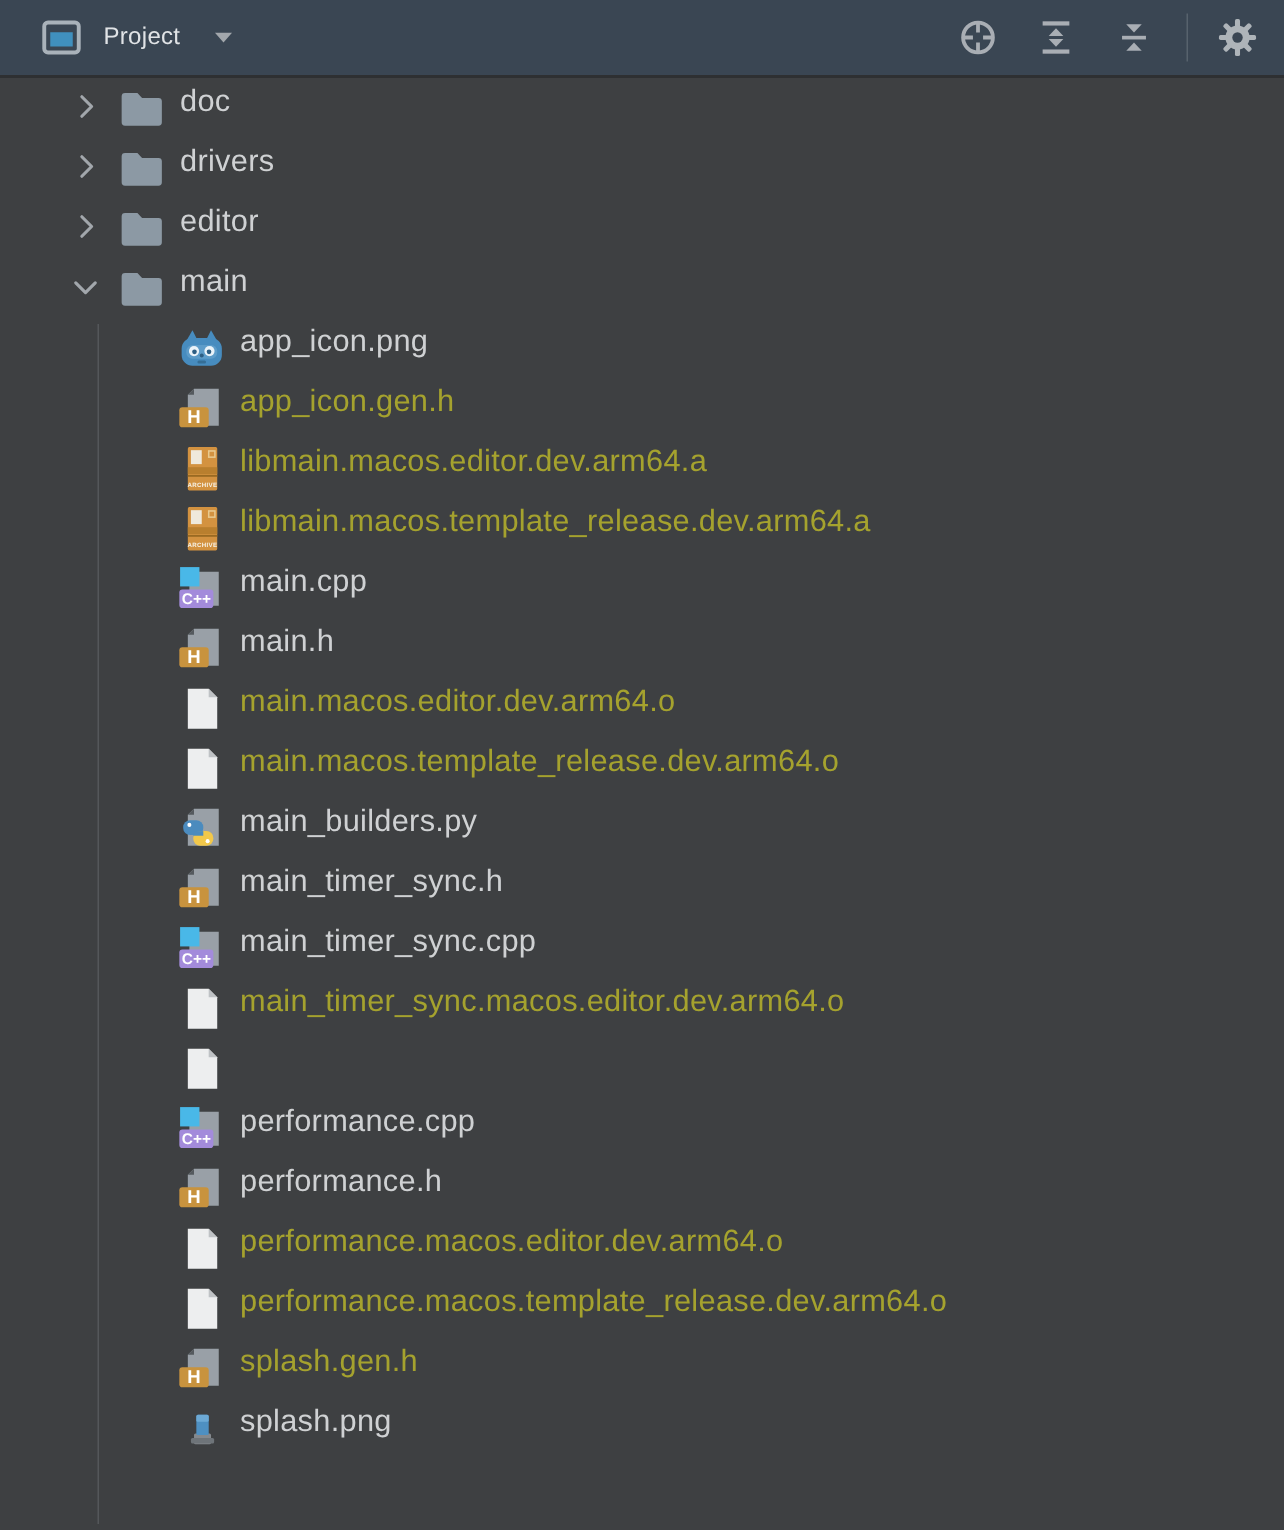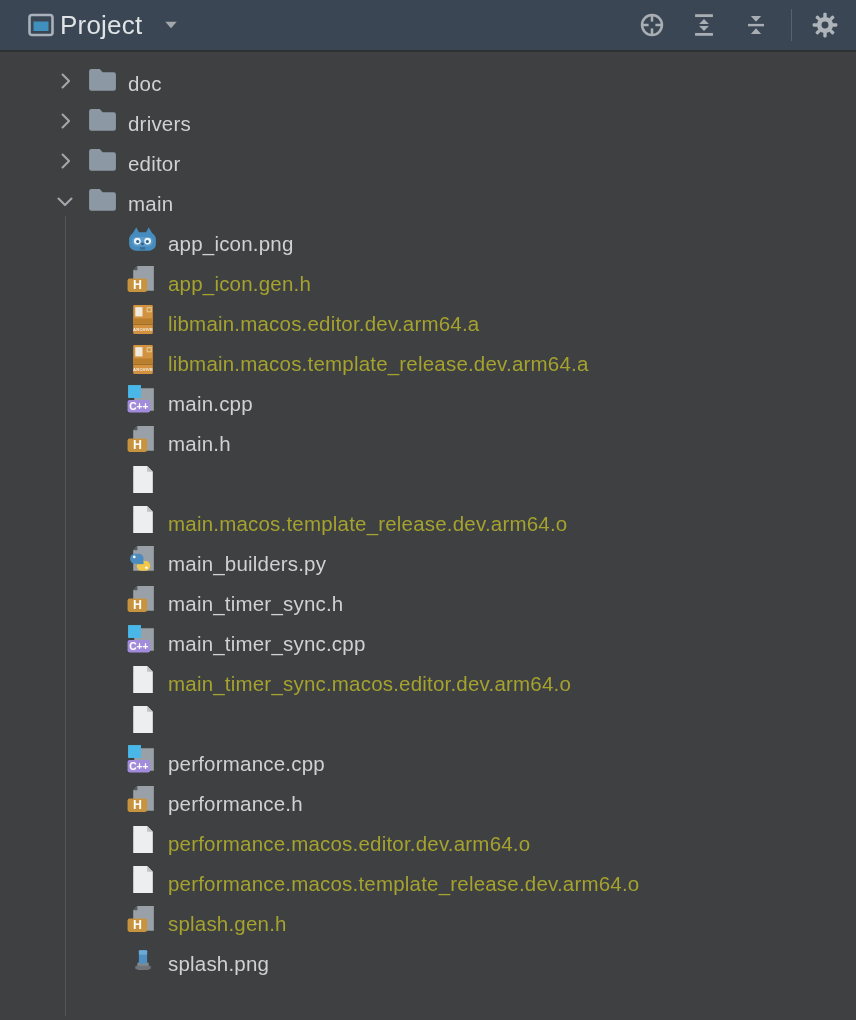--- a/index.html
+++ b/index.html
@@ -12,31 +12,31 @@
     --folder-fill:#8C99A4;
     --guide:#54575A;
   }
   *{box-sizing:border-box;margin:0;padding:0;}
   html,body{width:856px;height:1020px;overflow:hidden;}
   body{background:var(--tree-bg);font-family:"Liberation Sans",sans-serif;}
 
   
   .header{height:52px;background:var(--header-bg);display:flex;align-items:center;border-bottom:2px solid var(--border);}
   .tw-icon{width:32px;height:32px;margin-left:25px;flex:none;}
-  .tw-title{color:#E0E3E6;font-size:26px;font-weight:500;margin-left:3px;letter-spacing:.2px;}
+  .tw-title{color:#E0E3E6;font-size:16px;font-weight:500;margin-left:12px;letter-spacing:.2px;}
   .tw-caret{width:26px;height:26px;margin-left:16px;flex:none;}
   .toolbar{margin-left:auto;display:flex;align-items:center;padding-right:12px;}
   .tb-btn{width:38px;height:38px;display:flex;align-items:center;justify-content:center;margin-left:14px;border-radius:4px;cursor:default;}
   .tb-btn svg{width:30px;height:30px;}
   .tb-sep{width:1px;height:32px;background:#57626D;margin-left:16px;}
 
   
   .tree{position:relative;height:966px;padding-top:4px;}
   .guide{position:absolute;left:65px;top:164px;bottom:2px;width:1px;background:var(--guide);}
-  .row{display:flex;align-items:flex-end;height:40px;white-space:nowrap;margin-left:8px;}
+  .row{display:flex;align-items:flex-start;height:40px;white-space:nowrap;}
   .row.folder{padding-left:42px;}
   .row.file{padding-left:118px;}
   .chevron{width:30px;height:30px;flex:none;margin-right:6px;display:flex;align-items:center;justify-content:center;}
   .chevron svg{width:26px;height:26px;}
   .ficon{width:33px;height:33px;flex:none;margin-right:9px;}
   .label{font-size:20.5px;letter-spacing:.2px;}
   .row.normal .label{color:var(--text-normal);}
   .row.ignored .label{color:var(--text-ignored);}
 </style>
 </head>
@@ -274,20 +274,21 @@
     <svg class="ficon">
           <use href="#sym-file-h" xlink:href="#sym-file-h"></use>
         </svg>
     <span class="label">main.h</span>
   </div>
       <div class="row file ignored">
 
     <svg class="ficon">
           <use href="#sym-file-plain" xlink:href="#sym-file-plain"></use>
         </svg>
+    <span class="label">main.macos.editor.dev.arm64.o</span>
   </div>
       <div class="row file ignored">
 
     <svg class="ficon">
           <use href="#sym-file-plain" xlink:href="#sym-file-plain"></use>
         </svg>
     <span class="label">main.macos.template_release.dev.arm64.o</span>
   </div>
       <div class="row file normal">
 

